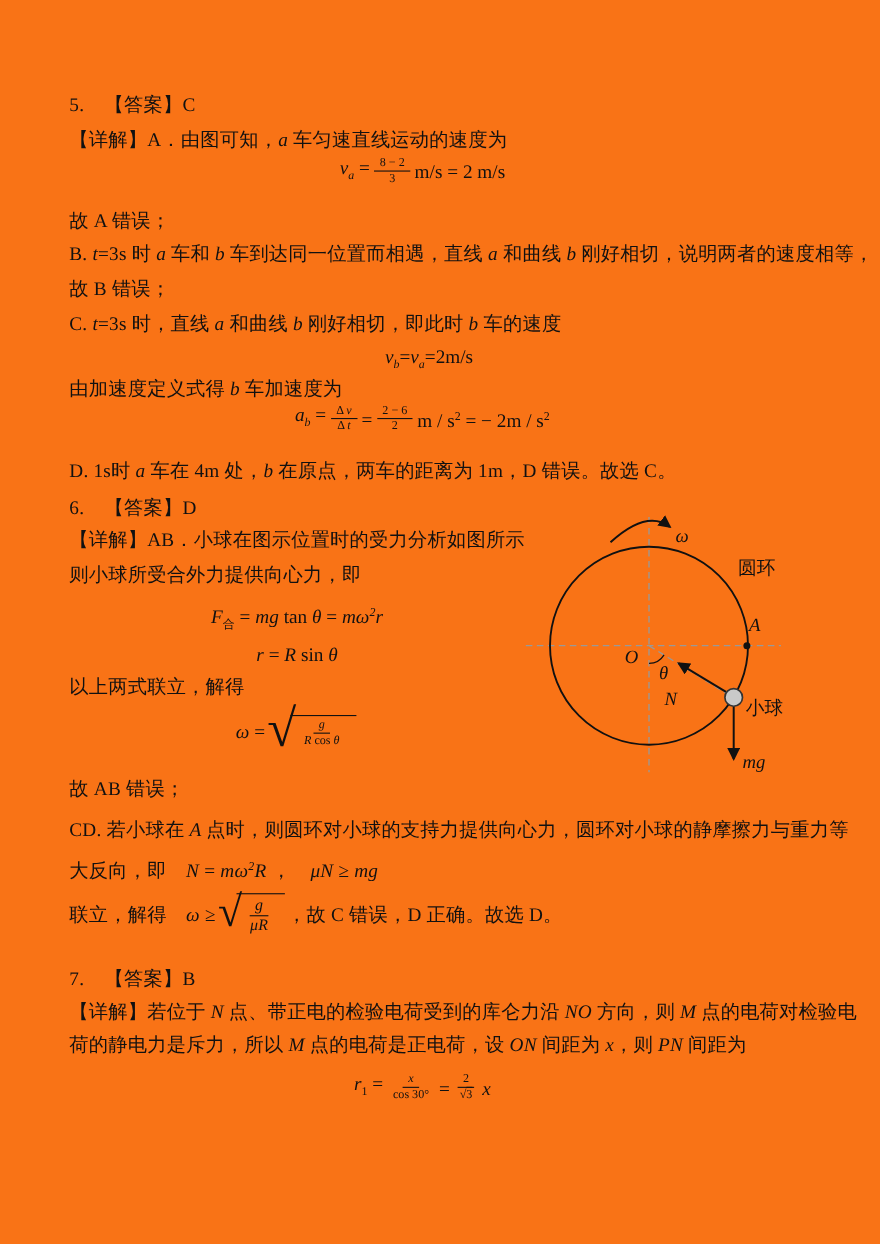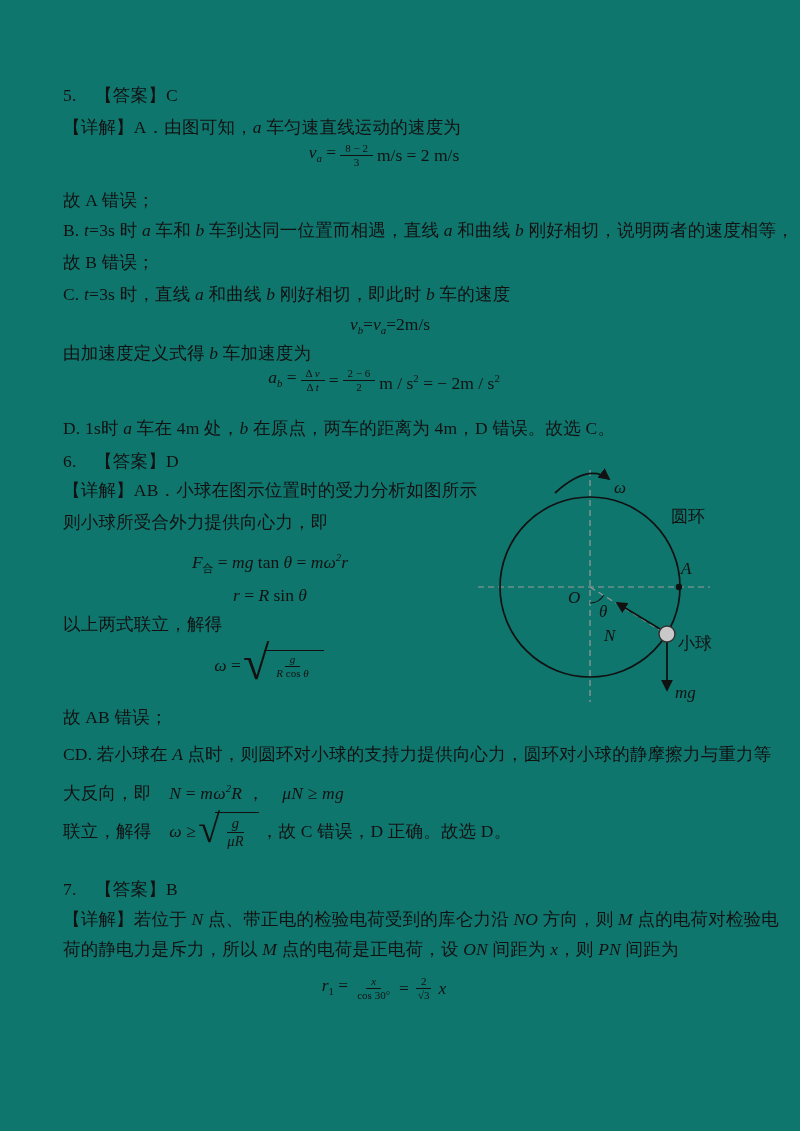--- a/index.html
+++ b/index.html
@@ -1,19 +1,19 @@
 <!DOCTYPE html>
 <html><head>
 <meta charset="utf-8">
 <style>
   html,body{margin:0;padding:0;background:#888;}
   #page{
     position:relative;
     width:800px;height:1131px;
-    background:#0f766e;
+    background:#f97316;
     color:#111111;
     font-family:"Liberation Serif","DejaVu Serif",serif;
     font-size:17.5px;
     overflow:hidden;
   }
   .line{
     position:absolute;
     left:63px;
     line-height:22px;
     white-space:nowrap;
@@ -101,21 +101,21 @@
       </span>
       <span><span> = </span></span>
       <span class="frac">
         <span class="top"><span>2 − 6</span></span>
         <span class="bot"><span>2</span></span>
       </span>
       <span><span>m / s</span><span class="seg-sup">2</span><span> = − 2m / s</span><span class="seg-sup">2</span></span>
     </span>
   </div>
 
-  <div class="line" style="top:417px"><span>D. 1s时 </span><span class="seg-i">a </span><span>车在 4m 处，</span><span class="seg-i">b </span><span>在原点，两车的距离为 4m，D 错误。故选 C。</span></div>
+  <div class="line" style="top:417px"><span>D. 1s时 </span><span class="seg-i">a </span><span>车在 4m 处，</span><span class="seg-i">b </span><span>在原点，两车的距离为 1m，D 错误。故选 C。</span></div>
 
   <div class="line" style="top:450px">
     <span>6.</span>
     <span class="hdr-gap">【答案】D</span>
   </div>
 
   <div class="line" style="top:511px"><span>则小球所受合外力提供向心力，即</span></div>
   <div class="line" style="top:479px"><span>【详解】AB．小球在图示位置时的受力分析如图所示</span></div>
 
   <div class="formula col6" style="top:546px">

